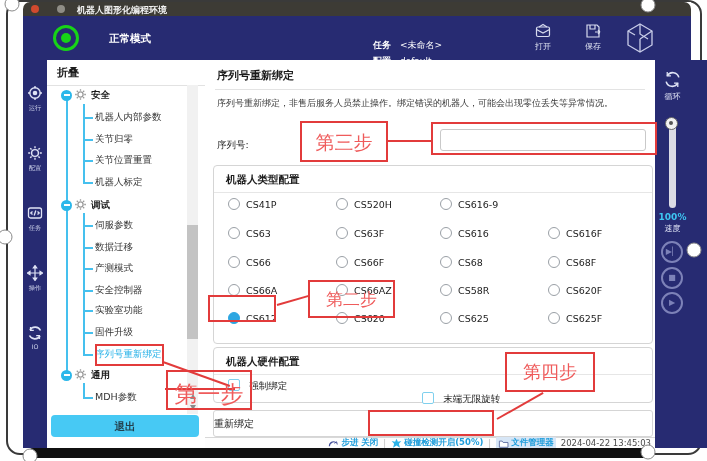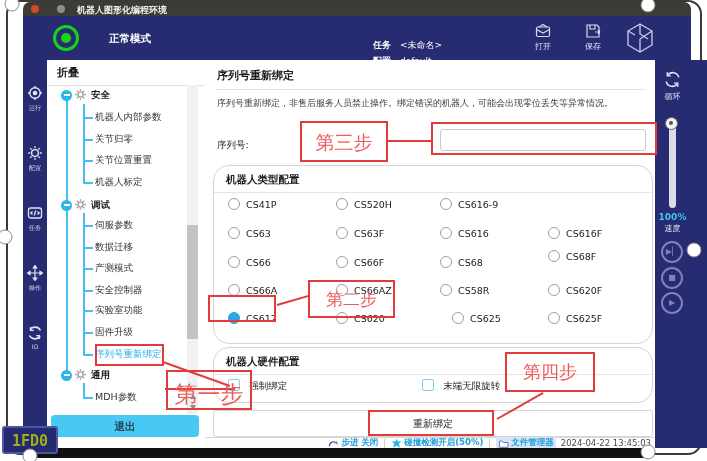--- a/index.html
+++ b/index.html
@@ -52,32 +52,32 @@
   .sb-up,.sb-dn{position:absolute;left:167px;width:0;height:0;cursor:pointer;}
   .sb-up{top:392px;border-left:3.5px solid transparent;border-right:3.5px solid transparent;border-bottom:5px solid #8a8a8a;}
   .sb-dn{top:403px;border-left:3.5px solid transparent;border-right:3.5px solid transparent;border-top:5px solid #8a8a8a;}
   
   .main{position:absolute;left:182px;top:58px;width:450px;height:377px;background:#fff;}
   .main-title{position:absolute;left:12px;top:8px;font-size:11px;font-weight:bold;color:#1c1c1c;}
   .main-divider{position:absolute;left:10px;right:10px;top:29px;border-top:1px solid #e3e3e3;}
   .desc{position:absolute;left:12px;top:37px;width:432px;font-size:9px;color:#3c3c3c;}
   .serial-label{position:absolute;left:12px;top:79px;font-size:9.5px;color:#222;}
   .serial-input{position:absolute;left:235px;top:69px;width:206px;height:22px;border:1px solid #c9c9c9;border-radius:3px;background:#fff;font-size:10px;padding:0 4px;box-sizing:border-box;}
-  .card{position:absolute;left:8px;width:438px;border:1px solid #d5d5d5;border-radius:16px;background:#fff;}
+  .card{position:absolute;left:8px;width:438px;border:1px solid #d5d5d5;border-radius:4px;background:#fff;}
   .card-title{position:absolute;left:12px;top:7px;font-size:10.5px;font-weight:bold;color:#1c1c1c;}
   .card-divider{position:absolute;left:0;right:0;top:26px;border-top:1px solid #e6e6e6;}
   .radio-cell{position:absolute;height:14px;line-height:13px;cursor:pointer;white-space:nowrap;}
   .radio-circle{display:inline-block;width:10px;height:10px;border:1.5px solid #9aa0a6;border-radius:50%;vertical-align:-2px;background:#fff;}
   .radio-circle.checked{border-color:#2ea7e2;background:#2ea7e2;box-shadow:inset 0 0 0 1.5px #2ea7e2;}
   .radio-label{margin-left:6px;font-size:9.5px;color:#222;}
   .cb-item{position:absolute;height:14px;line-height:13px;cursor:pointer;white-space:nowrap;}
   .cb-box{display:inline-block;width:10px;height:10px;border:1.5px solid #7fd0ee;border-radius:2px;vertical-align:-2px;background:#fff;}
   .cb-label{margin-left:6px;font-size:9.5px;color:#222;}
   .rebind-bar{position:absolute;left:8px;top:350px;width:438px;height:25px;border:1px solid #d5d5d5;border-radius:3px;
-              text-align:center;line-height:25px;font-size:10px;color:#222;cursor:pointer;background:#fff;}
+              line-height:25px;font-size:10px;color:#222;cursor:pointer;background:#fff;}
   
   .statusbar{position:absolute;left:182px;top:435px;width:450px;height:11px;border-top:1px solid #d8d8d8;background:#fdfdfd;
              display:flex;justify-content:flex-end;align-items:center;gap:5px;padding-right:4px;box-sizing:border-box;font-size:8.5px;}
   .statusbar .seg{color:#1e9ddb;font-weight:bold;display:flex;align-items:center;gap:2px;}
   .statusbar .sep{color:#bbb;}
   .statusbar .fm{background:#d7e6f6;padding:0 2px;border-radius:1px;}
   .statusbar .time{color:#4b4b4b;font-weight:normal;}
   
   .rpanel{position:absolute;left:632px;top:58px;width:35px;height:388px;background:#272b72;padding-left:28px;}
   .rp-label{position:absolute;left:0;width:35px;text-align:center;color:#e0e4f6;font-size:8px;}
@@ -275,40 +275,40 @@
             <div class="radio-cell" style="left: 14px; top: 32px;"><span class="radio-circle"></span><span class="radio-label">CS41P</span></div>
             <div class="radio-cell" style="left: 122px; top: 32px;"><span class="radio-circle"></span><span class="radio-label">CS520H</span></div>
             <div class="radio-cell" style="left: 226px; top: 32px;"><span class="radio-circle"></span><span class="radio-label">CS616-9</span></div>
             <div class="radio-cell" style="left: 14px; top: 61px;"><span class="radio-circle"></span><span class="radio-label">CS63</span></div>
             <div class="radio-cell" style="left: 122px; top: 61px;"><span class="radio-circle"></span><span class="radio-label">CS63F</span></div>
             <div class="radio-cell" style="left: 226px; top: 61px;"><span class="radio-circle"></span><span class="radio-label">CS616</span></div>
             <div class="radio-cell" style="left: 334px; top: 61px;"><span class="radio-circle"></span><span class="radio-label">CS616F</span></div>
             <div class="radio-cell" style="left: 14px; top: 90px;"><span class="radio-circle"></span><span class="radio-label">CS66</span></div>
             <div class="radio-cell" style="left: 122px; top: 90px;"><span class="radio-circle"></span><span class="radio-label">CS66F</span></div>
             <div class="radio-cell" style="left: 226px; top: 90px;"><span class="radio-circle"></span><span class="radio-label">CS68</span></div>
-            <div class="radio-cell" style="left: 334px; top: 84px;"><span class="radio-circle"></span><span class="radio-label">CS68F</span></div>
+            <div class="radio-cell" style="left: 334px; top: 90px;"><span class="radio-circle"></span><span class="radio-label">CS68F</span></div>
             <div class="radio-cell" style="left: 14px; top: 118px;"><span class="radio-circle"></span><span class="radio-label">CS66A</span></div>
             <div class="radio-cell" style="left: 122px; top: 118px;"><span class="radio-circle"></span><span class="radio-label">CS66AZ</span></div>
             <div class="radio-cell" style="left: 226px; top: 118px;"><span class="radio-circle"></span><span class="radio-label">CS58R</span></div>
             <div class="radio-cell" style="left: 334px; top: 118px;"><span class="radio-circle"></span><span class="radio-label">CS620F</span></div>
             <div class="radio-cell" style="left: 14px; top: 146px;"><span class="radio-circle checked"></span><span class="radio-label">CS612</span></div>
             <div class="radio-cell" style="left: 122px; top: 146px;"><span class="radio-circle"></span><span class="radio-label">CS620</span></div>
-            <div class="radio-cell" style="left: 238px; top: 146px;"><span class="radio-circle"></span><span class="radio-label">CS625</span></div>
+            <div class="radio-cell" style="left: 226px; top: 146px;"><span class="radio-circle"></span><span class="radio-label">CS625</span></div>
             <div class="radio-cell" style="left: 334px; top: 146px;"><span class="radio-circle"></span><span class="radio-label">CS625F</span></div>
           </div>
       </div>
 
       <div class="card" style="top:287px;height:54px;">
         <div class="card-title">机器人硬件配置</div>
         <div class="card-divider"></div>
         <div class="cb-item" style="left:14px;top:31px;">
           <span class="cb-box"></span>
           <span class="cb-label">强制绑定</span>
         </div>
-        <div class="cb-item" style="left:208px;top:31px;">
+        <div class="cb-item" style="left:208px;top:44px;">
           <span class="cb-box"></span>
           <span class="cb-label">末端无限旋转</span>
         </div>
       </div>
 
       <div class="rebind-bar">重新绑定</div>
     </div>
 
     <div class="statusbar">
       <span class="seg">
@@ -367,21 +367,20 @@
     <div class="ann-label" style="left:302px;top:130px;width:84px;font-size:19px;">第三步</div>
     <div class="ann-line" style="left:388px;top:140px;width:45px;"></div>
     <div class="ann-rect" style="left:431px;top:122px;width:226px;height:33px;"></div>
 
     <div class="ann-rect" style="left:505px;top:352px;width:90px;height:40px;"></div>
     <div class="ann-label" style="left:507px;top:360px;width:86px;font-size:18px;">第四步</div>
     <div class="ann-line" style="left:497px;top:418px;width:53px;transform:rotate(-29.5deg);"></div>
     <div class="ann-rect" style="left:368px;top:410px;width:126px;height:26px;"></div>
   </div>
 
-  <div class="code-badge">1FD0</div>
   <div class="blackbar"></div>
 
   <div class="handle" style="left:12px;top:4px;"></div>
   <div class="handle" style="left:648px;top:5px;"></div>
   <div class="handle" style="left:5px;top:237px;"></div>
   <div class="handle" style="left:694px;top:250px;"></div>
   <div class="handle" style="left:30px;top:456px;"></div>
   <div class="handle" style="left:648px;top:452px;"></div>
 </div>
 

